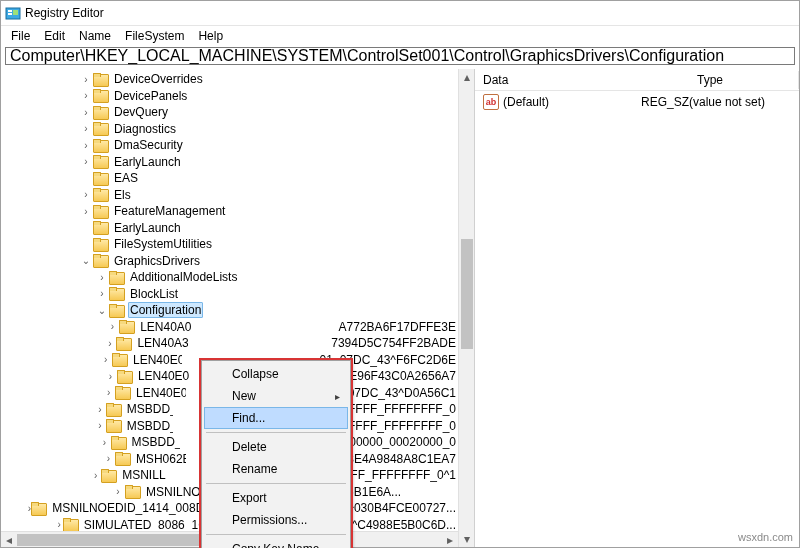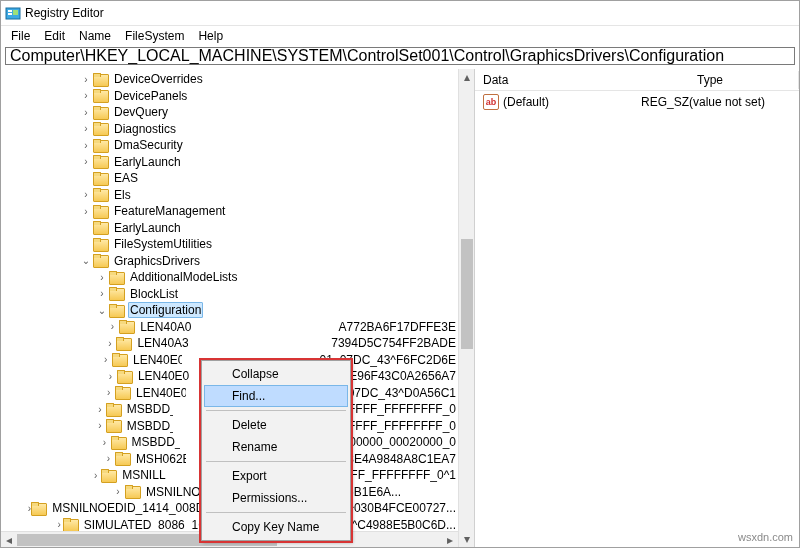--- a/index.html
+++ b/index.html
@@ -366,20 +366,23 @@
         <span class="vname">(Default)</span>
         <span class="vtype">REG_SZ</span>
         <span class="vdata">(value not set)</span>
       </div>
     </div>
 
     <div class="ctxmenu">
       <div class="item">
           <span>Collapse</span>
         </div>
+      <div class="item sub">
+          <span>New</span>
+        </div>
       <div class="item hover">
           <span>Find...</span>
         </div>
       <div class="sep"></div>
       <div class="item">
           <span>Delete</span>
         </div>
       <div class="item">
           <span>Rename</span>
         </div>

